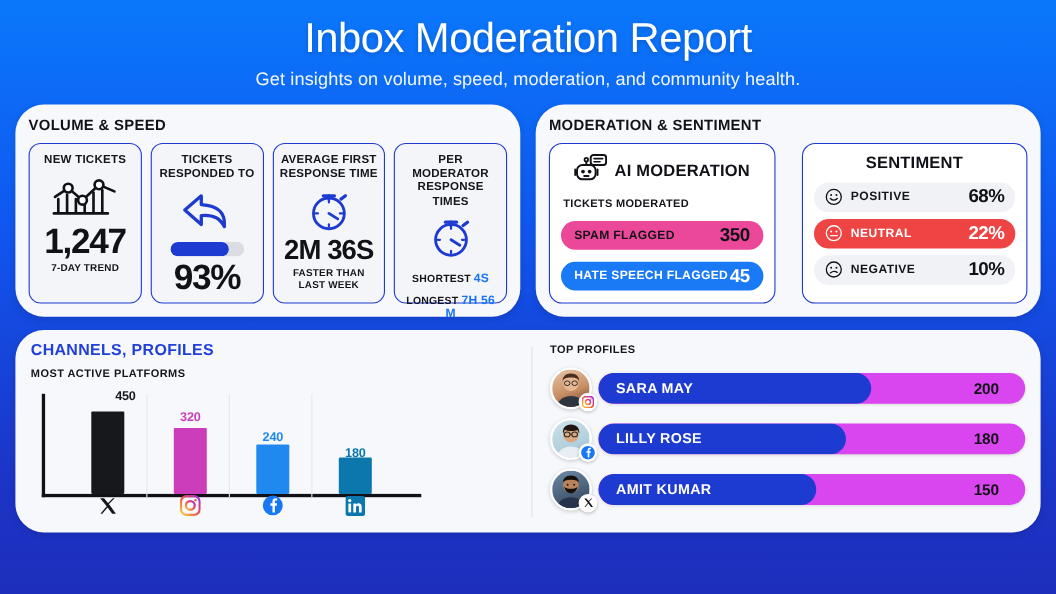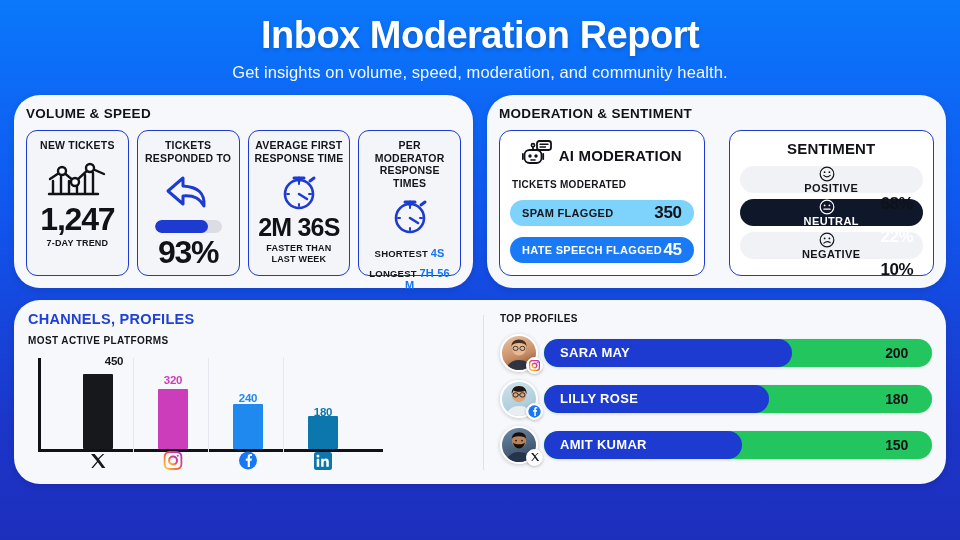--- a/index.html
+++ b/index.html
@@ -9,21 +9,21 @@
     overflow: hidden;
   }
   body {
     background: linear-gradient(180deg, #0a78fb 0%, #1057ef 38%, #1b36c9 78%, #1d2ebc 100%);
     position: relative;
   }
 
   
   .hdr { text-align: center; padding-top: 16px; }
   .hdr-title {
-    font-size: 38px; font-weight: 700; color: #ffffff;
+    font-size: 38px; font-weight: 400; color: #ffffff;
     letter-spacing: -0.5px; line-height: 1.05;
     text-shadow: 0 2px 4px rgba(0,0,0,.18);
   }
   .hdr-sub {
     font-size: 16.5px; color: #f2f7ff; font-weight: 400;
     margin-top: 7px; letter-spacing: .1px;
   }
 
   
   .row { display: flex; gap: 14px; padding: 0 14px; margin-top: 13px; }
@@ -80,30 +80,30 @@
     font-size: 15px; font-weight: 800; color: #111217; letter-spacing: .2px;
   }
   .ms-sub {
     font-size: 10px; font-weight: 800; color: #14151b;
     letter-spacing: .3px; margin: 8px 0 6px 2px;
   }
   .pill {
     display: flex; align-items: center; border-radius: 999px;
     height: 26px; padding: 0 12px; margin-bottom: 7px;
   }
-  .pill.light { background: #7dd3fc; }
+  .pill.light { background: #ec4899; }
   .pill.blue  { background: #1a7af5; }
   .pill-label { font-size: 11px; font-weight: 800; letter-spacing: .3px; color:#14151b; }
   .pill.blue .pill-label { color: #ffffff; }
   .pill-val { margin-left: auto; font-size: 17px; font-weight: 800; color:#111217; letter-spacing:-.4px;}
   .pill.blue .pill-val { color: #ffffff; }
   .sent-title { text-align:center; font-size:15px; font-weight:800; color:#111217; letter-spacing:.2px; margin-bottom:9px;}
-  .sent-row { display:flex; align-items:center; border-radius:999px; height:27px; padding:0 10px; margin-bottom:6px;flex-direction:column;}
+  .sent-row { display:flex; align-items:center; border-radius:999px; height:27px; padding:0 10px; margin-bottom:6px;}
   .sent-row.light { background:#f1f2f6; }
-  .sent-row.blue  { background:#0f172a; }
+  .sent-row.blue  { background:#ef4444; }
   .sent-ico { width:16px; height:16px; margin-right:8px; flex:none; }
   .sent-name { font-size:11px; font-weight:800; letter-spacing:.4px; color:#14151b;}
   .sent-row.blue .sent-name { color:#fff; }
   .sent-pct { margin-left:auto; font-size:17px; font-weight:800; color:#111217; letter-spacing:-.5px;}
   .sent-row.blue .sent-pct { color:#fff; }
 
   
   .bottom { margin: 12px 14px 0; display: flex; padding: 11px 14px 10px; }
   .bot-left { width: 455px; }
   .bot-div { width: 1px; background: #dfe1e9; margin: 4px 16px 4px 0; }
@@ -133,21 +133,21 @@
     width: 38px; height: 38px; border-radius: 50%; overflow: hidden;
     border: 2px solid #fff; box-shadow: 0 1px 4px rgba(0,0,0,.2); position: relative;
   }
   .badge {
     position: absolute; right: -5px; bottom: -2px; width: 17px; height: 17px;
     border-radius: 50%; background: #fff; border: 1.5px solid #fff;
     box-shadow: 0 1px 3px rgba(0,0,0,.25);
     display: flex; align-items: center; justify-content: center;
   }
   .prof-bar {
-    flex: 1 1 0; height: 28px; border-radius: 999px; background: #22c55e;
+    flex: 1 1 0; height: 28px; border-radius: 999px; background: #d946ef;
     box-shadow: 0 1px 3px rgba(0,0,0,.13); display: flex; align-items: center;
     position: relative; overflow: hidden;
   }
   .prof-fill {
     position: absolute; left: 0; top: 0; bottom: 0;
     background: #1d3ad1; border-radius: 999px;
     display: flex; align-items: center; padding-left: 16px;
   }
   .prof-name { font-size: 13px; font-weight: 800; color: #fff; letter-spacing: .3px; white-space: nowrap; }
   .prof-num {

